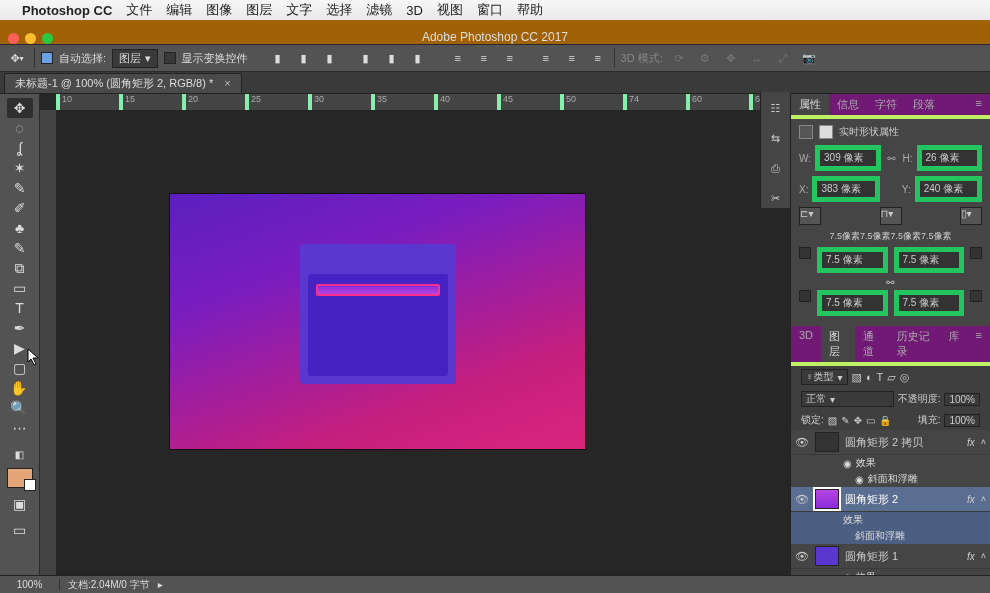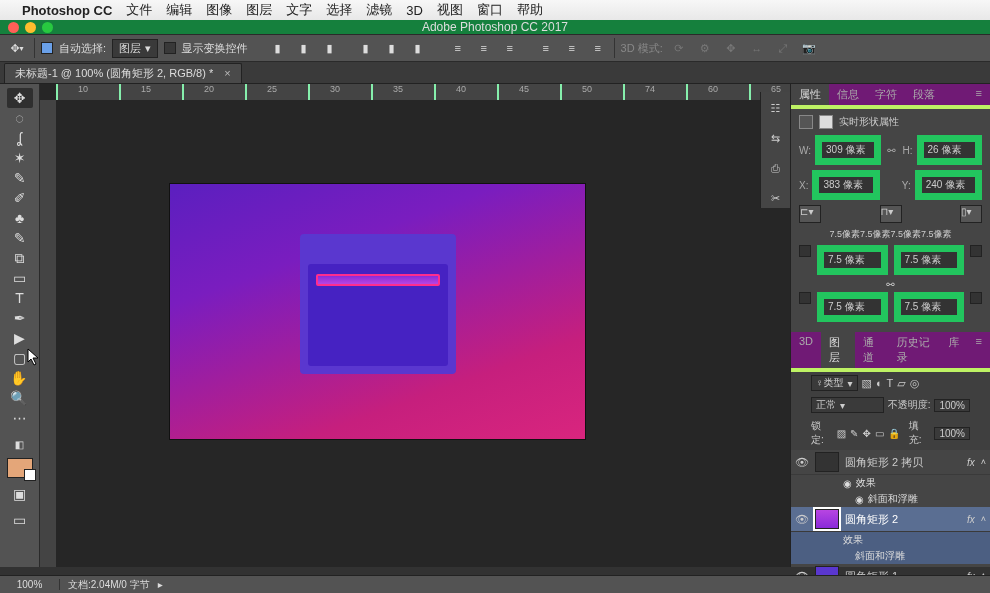--- a/index.html
+++ b/index.html
@@ -4,21 +4,21 @@
 <style>
 * { margin: 0; padding: 0; box-sizing: border-box; font-family: -apple-system, "Helvetica Neue", Arial, sans-serif; }
 body { background: #323232; width: 990px; height: 593px; overflow: hidden; position: relative; color: #ccc; font-size: 11px; }
 
 
 .menubar { height: 20px; background: linear-gradient(#f7f7f7,#e8e8e8); display: flex; align-items: center; padding: 0 8px; gap: 14px; color: #222; font-size: 13px; }
 .menubar .apple { font-size: 14px; }
 .menubar .appname { font-weight: bold; }
 
 
-.titlebar { height: 14px; background: #15803d; display: flex; align-items: center; position: relative; }
+.titlebar { height: 24px; background: #a16207; display: flex; align-items: flex-end; position: relative; }
 .traffic { display: flex; gap: 6px; margin-left: 8px; }
 .traffic span { width: 11px; height: 11px; border-radius: 50%; }
 .titlebar .title { position: absolute; left: 0; right: 0; text-align: center; color: #ddd; font-size: 12px; pointer-events: none; }
 
 
 .options { height: 28px; background: #535353; border-top: 1px solid #2a2a2a; border-bottom: 1px solid #2a2a2a; display: flex; align-items: center; padding: 0 6px; gap: 6px; color: #ddd; }
 .opt-icon { width: 22px; height: 18px; display:flex; align-items:center; justify-content:center; }
 .ckbox { width: 12px; height: 12px; background:#393939; border:1px solid #222; }
 .sel { background:#3a3a3a; border:1px solid #222; padding:1px 6px; font-size:11px; display:flex; align-items:center; gap:4px;}
 .vdiv { width:1px; height:20px; background:#333; }
@@ -32,54 +32,54 @@
 
 .main { display:flex; height: calc(593px - 20px - 22px - 28px - 22px - 18px); }
 .toolbox { width:40px; background:#535353; border-right:1px solid #2a2a2a; display:flex; flex-direction:column; align-items:center; padding-top:4px;}
 .tool { width:26px; height:20px; margin:0 0 0 0; display:flex; align-items:center; justify-content:center; color:#ddd; font-size:14px; border-radius:2px; }
 .tool.active { background:#2f2f2f; }
 .swatch { width:26px; height:20px; background:#e4a679; border:1px solid #222; margin-top:4px; position:relative;}
 .swatch::after { content:""; position:absolute; right:-4px; bottom:-4px; width:10px; height:10px; background:#fff; border:1px solid #222;}
 
 .canvas-wrap { flex:1; background:#262626; position:relative; overflow:hidden; }
 .ruler-h { position:absolute; top:0; left:16px; right:0; height:16px; background:#444; color:#aaa; font-size:9px; display:flex;}
-.ruler-h span{ flex:0 0 63px; border-left:2px solid #86efac; padding-left:20px;}
+.ruler-h span{ flex:0 0 63px; border-left:4px solid #86efac; padding-left:2px;}
 .ruler-v { position:absolute; top:16px; left:0; width:16px; bottom:0; background:#444; }
 .canvas { position:absolute; left:130px; top:100px; width:415px; height:255px; background:linear-gradient(160deg,#5b1fbf 0%, #7a1dbf 30%, #c61f7d 75%, #d9257e 100%); box-shadow:0 0 0 1px #111; }
 .shape-outer{ position:absolute; left:130px; top:50px; width:156px; height:140px; background:#5a37cf; border-radius:4px;}
 .shape-inner{ position:absolute; left:8px; top:30px; right:8px; bottom:8px; background:#4622c2; border-radius:3px;}
 .highlight-bar{ position:absolute; left:16px; top:40px; right:16px; height:12px; border:2px solid #ff2d8e; background:linear-gradient(#8a2bd9,#b845e2); border-radius:2px;}
 
 
 .panels { width:200px; background:#454545; border-left:1px solid #222; display:flex; flex-direction:column;}
 .panel-iconcol{ position:absolute; right:200px; top:92px; width:30px; background:#454545; border-left:1px solid #222; display:flex; flex-direction:column; align-items:center; padding-top:6px; gap:10px;}
 .panel-iconcol div{ width:20px; height:20px; display:flex; align-items:center; justify-content:center; color:#ccc;}
 
 .ptab-row { display:flex; background:#701a75; border-bottom:4px solid #bef264; }
 .ptab { padding:3px 8px; font-size:11px; color:#aaa; }
 .ptab.active { background:#454545; color:#ddd; }
 .prop-body { padding:6px 8px; font-size:10px; color:#ccc; }
 .prop-title{ display:flex; align-items:center; gap:6px; margin-bottom:6px;}
 .prop-title .sq{ width:14px; height:14px; border:1px solid #888; background:#555;}
 .field-row{ display:flex; align-items:center; gap:4px; margin-bottom:5px;}
 .field-row label{ color:#aaa;}
-.nfield{ flex:1; background:#333; border:7px solid #22c55e; padding:1px 4px; color:#ccc;}
+.nfield{ flex:1; background:#333; border:5px solid #22c55e; padding:1px 4px; color:#ccc;}
 .link-ic{ width:14px; text-align:center; color:#aaa;}
 
 .stroke-row{ display:flex; gap:4px; margin-bottom:5px;}
 .csq{ width:22px; height:18px; border:1px solid #222; background:#555;}
 
 .corner-grid{ display:flex; gap:6px; margin-bottom:4px;}
 .corner-grid .nfield{ flex:1;}
 .chk{ width:12px;height:12px;border:1px solid #222;background:#333;}
 
 .panel-sep{ height:1px; background:#222; }
 
 .layers-body{ font-size:11px; flex:1; display:flex; flex-direction:column;}
-.lay-opt{ display:flex; align-items:center; gap:4px; padding:3px 20px; background:#3f3f3f;}
+.lay-opt{ display:flex; align-items:center; gap:4px; padding:3px 10px; background:#3f3f3f;}
 .lay-opt .sel{ padding:0 4px;}
 .lay-sm{ font-size:10px; color:#ccc;}
 .layer-row{ display:flex; align-items:center; gap:6px; padding:2px 4px; border-bottom:1px solid #3a3a3a;}
 .layer-row.selected{ background:#5a6e92; color:#fff;}
 .eye{ width:14px; text-align:center; color:#ccc;}
 .thumb{ width:24px; height:20px; background:#333; border:1px solid #222;}
 .fx{ margin-left:auto; font-style:italic; color:#ccc; font-size:10px;}
 .chev{ color:#ccc; font-size:9px;}
 .sub-row{ padding:1px 4px 1px 52px; font-size:10px; color:#ddd; display:flex; align-items:center; gap:4px;}
 .sub-row.selsub{ background:#4c5f82;}

